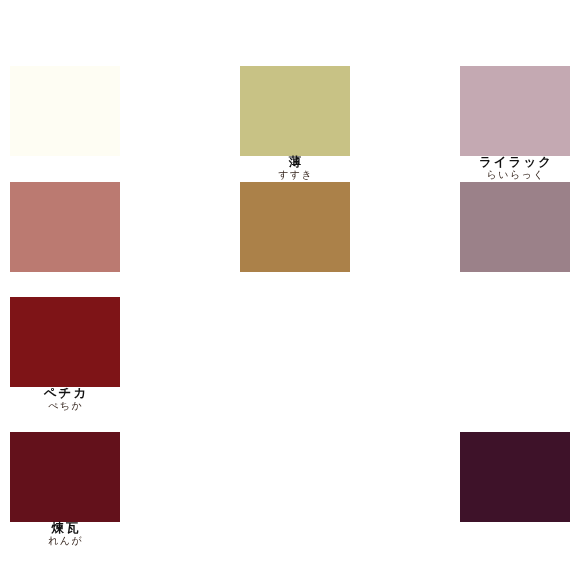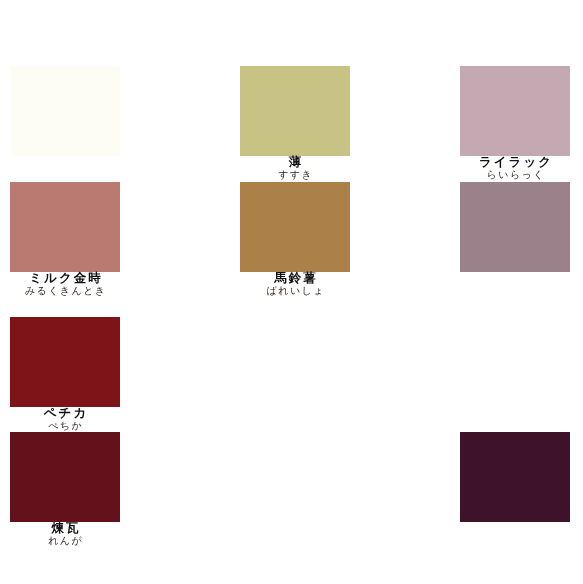--- a/index.html
+++ b/index.html
@@ -59,21 +59,21 @@
     margin-top: 1px;
     white-space: nowrap;
   }
   
   .col-0 { left: 2px; }
   .col-1 { left: 232px; }
   .col-2 { left: 452px; }
   
   .row-0 { top: 66px; }
   .row-1 { top: 182px; }
-  .row-2 { top: 297px; margin-top: 20px; }
+  .row-2 { top: 297px; }
   .row-3 { top: 432px; }
 </style>
 </head>
 <body style="background-color: rgb(255, 255, 255);">
 
 <div id="swatch-grid">
     <div class="swatch-cell col-0 row-0">
       <div class="swatch-chip" style="background-color: rgb(254, 253, 243);"></div>
     </div>
     <div class="swatch-cell col-1 row-0">
@@ -85,31 +85,23 @@
     </div>
     <div class="swatch-cell col-2 row-0">
       <div class="swatch-chip" style="background-color: rgb(196, 169, 178);"></div>
       <div class="swatch-caption">
         <span class="swatch-name">ライラック</span>
         <span class="swatch-reading">らいらっく</span>
       </div>
     </div>
     <div class="swatch-cell col-0 row-1">
       <div class="swatch-chip" style="background-color: rgb(187, 122, 113);"></div>
-      <div class="swatch-caption">
-        <span class="swatch-name">ミルク金時</span>
-        <span class="swatch-reading">みるくきんとき</span>
-      </div>
     </div>
     <div class="swatch-cell col-1 row-1">
       <div class="swatch-chip" style="background-color: rgb(171, 129, 73);"></div>
-      <div class="swatch-caption">
-        <span class="swatch-name">馬鈴薯</span>
-        <span class="swatch-reading">ばれいしょ</span>
-      </div>
     </div>
     <div class="swatch-cell col-2 row-1">
       <div class="swatch-chip" style="background-color: rgb(155, 129, 137);"></div>
     </div>
     <div class="swatch-cell col-0 row-2">
       <div class="swatch-chip" style="background-color: rgb(126, 20, 23);"></div>
       <div class="swatch-caption">
         <span class="swatch-name">ペチカ</span>
         <span class="swatch-reading">ぺちか</span>
       </div>

